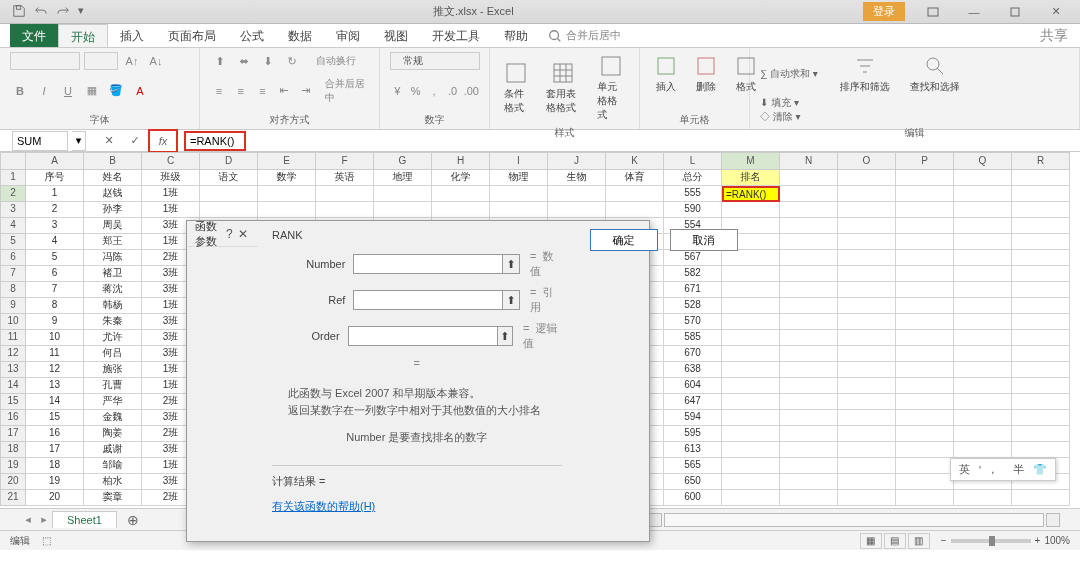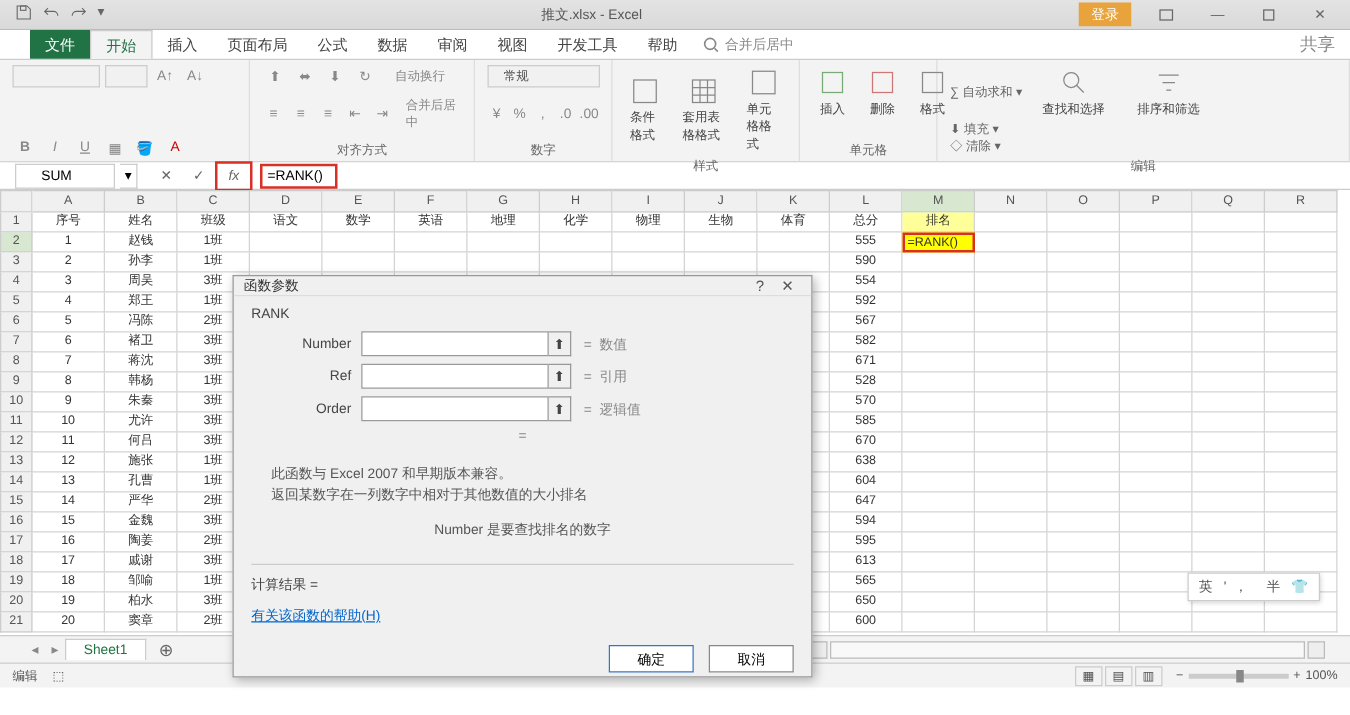--- a/index.html
+++ b/index.html
@@ -6,58 +6,58 @@
 body { width:1080px; height:572px; background:#fff; overflow:hidden; position:relative; font-size:11px; }
 
 .titlebar { height:24px; background:linear-gradient(#e3e3e3,#d9d9d9); display:flex; align-items:center; padding:0 4px; border-bottom:1px solid #bbb; }
 .titlebar .qat{ display:flex; gap:8px; padding-left:8px; color:#666; }
 .titlebar .qat svg{ width:14px;height:14px;fill:#666;stroke:#666;}
 .titlebar .title { flex:1; text-align:center; color:#555; font-size:11px; }
 .titlebar .winbtns { display:flex; gap:1px; }
 .titlebar .winbtns .btn { width:40px; height:20px; display:flex;align-items:center;justify-content:center;color:#666; }
 .titlebar .login { background:#e8a33d; color:#fff; padding:2px 10px; margin-right:8px; font-size:11px; }
 
-.menubar { height:24px; background:#fff; display:flex; border-bottom:1px solid #ccc; padding-left:24px;}
+.menubar { height:24px; background:#fff; display:flex; border-bottom:1px solid #ccc; padding-left:10px;}
 .menubar .tab { padding:4px 12px; font-size:12px; color:#444; }
 .menubar .tab.file { background:#217346; color:#fff; }
 .menubar .tab.active { background:#f3f3f3; border:1px solid #ccc; border-bottom:none; color:#217346;}
 .menubar .help-search{display:flex;align-items:center;margin-left:8px;color:#888;font-size:11px;}
 .menubar .help-search svg{width:14px;height:14px;stroke:#888;fill:none;margin-right:4px;}
 .menubar .share{margin-left:auto;padding:4px 12px;color:#888;font-size:14px;display:flex;align-items:center;}
 
 .ribbon { height:82px; background:#f3f3f3; border-bottom:1px solid #ccc; display:flex; }
 .ribbon .group { border-right:1px solid #ddd; padding:4px 10px 2px; display:flex; flex-direction:column; justify-content:space-between;}
 .ribbon .group-label { text-align:center; font-size:10px; color:#666; padding-top:2px;}
 .ribbon .btn-large { display:flex; flex-direction:column; align-items:center; gap:2px; padding:2px 4px; font-size:10px; color:#444;}
 .ribbon .btn-large svg{width:24px;height:24px;}
 .ribbon .btn-sm { width:20px;height:18px;display:inline-flex;align-items:center;justify-content:center;color:#888;}
 .ribbon .row{display:flex;gap:4px;align-items:center;}
 .ribbon input[type=text]{width:70px;height:18px;border:1px solid #ccc;font-size:10px;padding:0 12px;}
 
 .formulabar { height:22px; border-bottom:1px solid #ccc; display:flex; align-items:center; background:#fff;}
-.formulabar .namebox { width:80px; height:20px; border:1px solid #ccc; margin:0 4px 0 12px; padding:0 20px; font-size:11px; display:flex;align-items:center;}
+.formulabar .namebox { width:56px; height:20px; border:1px solid #ccc; margin:0 4px 0 12px; padding:0 4px; font-size:11px; display:flex;align-items:center;}
 .formulabar .namebox-dd{width:14px;border:1px solid #ccc;border-left:none;height:20px;display:flex;align-items:center;justify-content:center;margin-right:10px;}
 .formulabar .fxbtn { width:22px; height:20px; display:flex;align-items:center;justify-content:center; color:#666; margin:0 2px;}
 .formulabar .fx-wrap{border:2px solid #d93025;padding:0 2px;display:flex;align-items:center;}
 .formulabar .fx-wrap .fxbtn{width:18px;}
 .formulabar .formula-in{border:2px solid #d93025;height:20px;margin-left:6px;padding:0 4px;font-size:11px;display:flex;align-items:center;min-width:62px;}
 
 .grid-wrap{position:relative;height:356px;overflow:hidden;}
 .colheads{display:flex;height:18px;}
 .colheads .corner{width:26px;border:1px solid #ccc;background:#f0f0f0;}
 .colheads .ch{width:58px;border:1px solid #ccc;border-left:none;background:#f0f0f0;text-align:center;font-size:10px;color:#555;line-height:16px;}
 .rows{display:flex;flex-direction:column;}
 .row-g{display:flex;height:16px;}
 .row-g .rh{width:26px;border:1px solid #ccc;border-top:none;background:#f0f0f0;text-align:center;font-size:10px;color:#555;line-height:14px;}
 .row-g .cell{width:58px;border:1px solid #d4d4d4;border-top:none;border-left:none;font-size:10px;color:#333;padding:0 2px;line-height:14px;text-align:center;white-space:nowrap;overflow:hidden;}
 .row-g .cell.hdr{font-weight:normal;}
 .cell.m2{background:#ffff00;border:2px solid #d93025;position:relative;text-align:left;}
 
 
-.dialog{position:absolute;top:220px;left:186px;width:464px;height:322px;background:#f0f0f0;border:1px solid #999;box-shadow:2px 2px 8px rgba(0,0,0,.3);display:flex;flex-direction:column;}
+.dialog{position:absolute;top:220px;left:186px;width:464px;height:322px;background:#f0f0f0;border:1px solid #999;box-shadow:2px 2px 8px rgba(0,0,0,.3);display:flex;flex-direction:row;}
 .dialog .dtitle{height:26px;display:flex;align-items:center;padding:0 8px;font-size:11px;color:#333;border-bottom:1px solid #ddd;}
 .dialog .dtitle .sp{flex:1;}
 .dialog .dtitle .dbtn{width:22px;text-align:center;color:#555;font-size:12px;}
 .dialog .body{padding:8px 14px;flex:1;font-size:11px;color:#444;}
 .dialog .fname{font-weight:normal;margin-bottom:8px;}
 .dialog .argrow{display:flex;align-items:center;margin-bottom:6px;}
 .dialog .argrow label{width:80px;text-align:right;margin-right:8px;}
 .dialog .argrow input{width:150px;height:20px;border:1px solid #999;padding:0 3px;}
 .dialog .argrow .ref-btn{width:18px;height:20px;border:1px solid #999;border-left:none;display:flex;align-items:center;justify-content:center;}
 .dialog .argrow .hint{margin-left:10px;color:#888;}
@@ -164,20 +164,21 @@
         </span>
         <span class="btn-sm">
           <u>U</u>
         </span>
         <span class="btn-sm">▦</span>
         <span class="btn-sm">🪣</span>
         <span class="btn-sm">
           <span style="color:#c00">A</span>
         </span>
       </div>
+    <div class="group-label">字体</div>
   </div>
   <div class="group" style="width:180px">
     <div class="row">
         <span class="btn-sm">⬆</span>
         <span class="btn-sm">⬌</span>
         <span class="btn-sm">⬇</span>
         <span class="btn-sm">↻</span>
         <span style="margin-left:10px;font-size:10px;color:#888">自动换行</span>
       </div>
     <div class="row">
@@ -246,32 +247,32 @@
             <rect x="4" y="4" width="16" height="16" fill="none" stroke="#888"></rect>
           </svg>
           <span>格式</span>
         </div>
     </div>
     <div class="group-label">单元格</div>
   </div>
   <div class="group" style="flex:1">
     <div class="row">
       <span style="font-size:10px;color:#666">∑ <span>自动求和</span> ▾</span>
+      <div class="btn-large" style="margin-left:14px">
+          <svg viewBox="0 0 24 24">
+            <path d="M4 6h16M7 12h10M10 18h4" stroke="#888" fill="none"></path>
+          </svg>
+          <span>排序和筛选</span>
+        </div>
       <div class="btn-large" style="margin-left:8px">
           <svg viewBox="0 0 24 24">
             <circle cx="10" cy="10" r="6" fill="none" stroke="#888"></circle>
             <path d="M14 14l6 6" stroke="#888"></path>
           </svg>
           <span>查找和选择</span>
-        </div>
-      <div class="btn-large" style="margin-left:14px">
-          <svg viewBox="0 0 24 24">
-            <path d="M4 6h16M7 12h10M10 18h4" stroke="#888" fill="none"></path>
-          </svg>
-          <span>排序和筛选</span>
         </div>
     </div>
     <div class="row">
         <span style="font-size:10px;color:#666">⬇ <span>填充</span> ▾</span>
       </div>
     <div class="row">
         <span style="font-size:10px;color:#666">◇ <span>清除</span> ▾</span>
       </div>
     <div class="group-label">编辑</div>
   </div>

